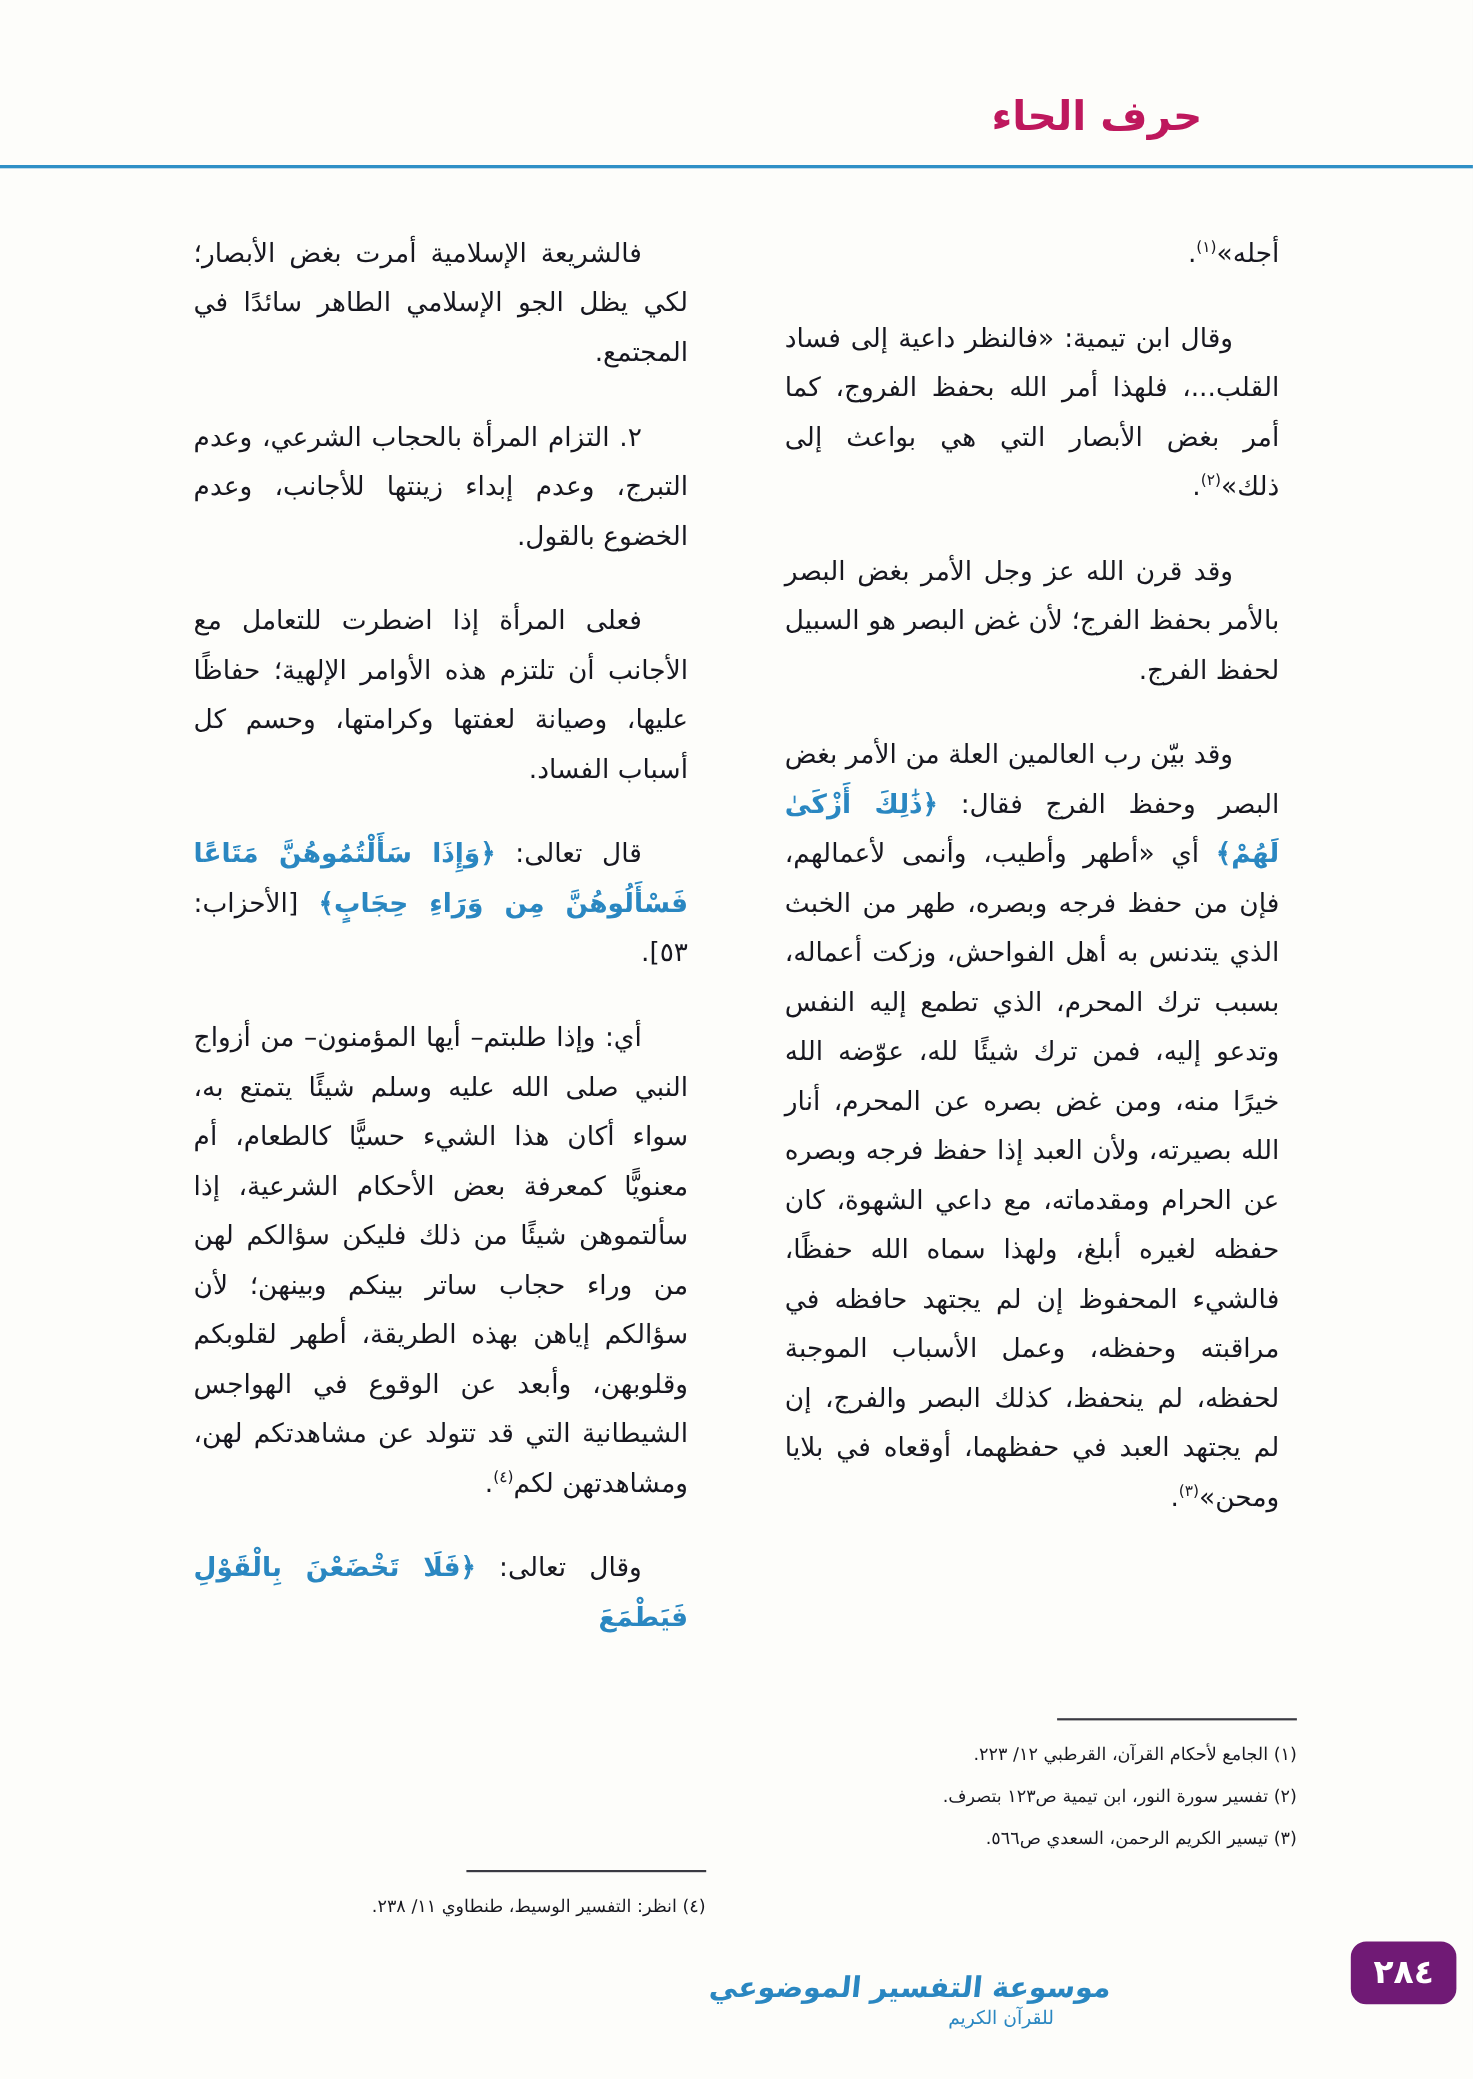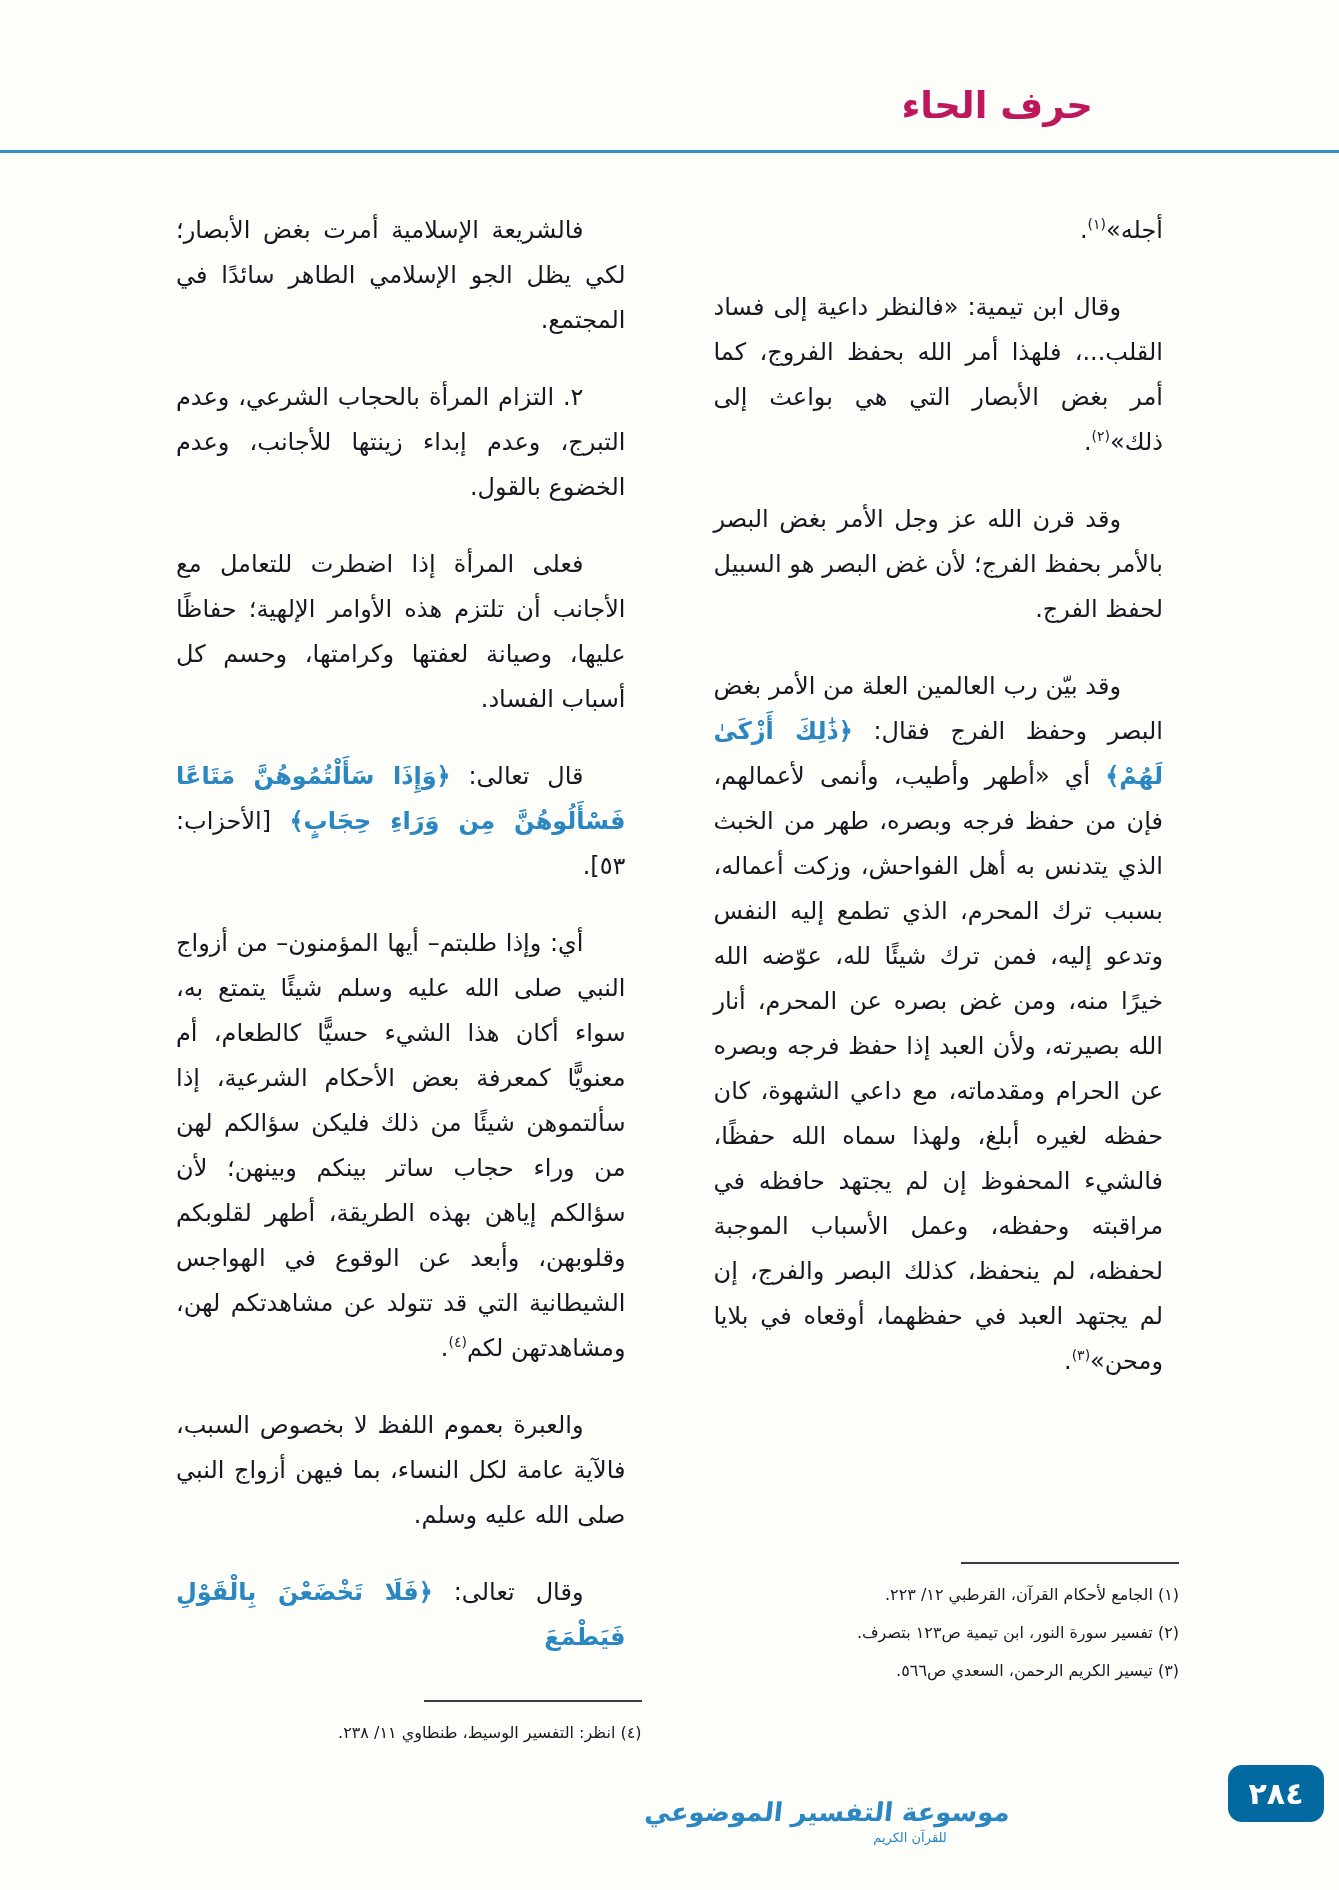--- a/index.html
+++ b/index.html
@@ -45,25 +45,25 @@
     margin: 0;
     font-size: 16px; line-height: 38px;
     text-align: justify;
     padding-right: 46px; text-indent: -46px;
   }
   .logo {
     position: absolute; bottom: 45px; right: 329px;
     width: 200px; text-align: center; color: #2a87c1;
   }
   .logo-l1 { font-size: 26px; font-weight: bold; transform: skewX(-6deg); white-space: nowrap; }
-  .logo-l2 { font-size: 13px; margin-top: 3px; }
+  .logo-l2 { font-size: 17px; margin-top: 3px; }
   .page-num {
     position: absolute; bottom: 68px; left: auto; right: 15px;
     width: 96px; height: 57px;
-    background: #0369a1; color: #ffffff;
+    background: #701a75; color: #ffffff;
     border-radius: 14px;
     display: flex; align-items: center; justify-content: center;
     font-size: 30px; font-weight: bold;
   }
 </style>
 </head>
 <body>
 
 <main class="page">
 
@@ -93,21 +93,20 @@
       <p class="para"><span>فالشريعة الإسلامية أمرت بغض الأبصار؛ لكي يظل الجو الإسلامي الطاهر سائدًا في المجتمع.</span></p>
 
       <p class="para"><span>٢. التزام المرأة بالحجاب الشرعي، وعدم التبرج، وعدم إبداء زينتها للأجانب، وعدم الخضوع بالقول.</span></p>
 
       <p class="para"><span>فعلى المرأة إذا اضطرت للتعامل مع الأجانب أن تلتزم هذه الأوامر الإلهية؛ حفاظًا عليها، وصيانة لعفتها وكرامتها، وحسم كل أسباب الفساد.</span></p>
 
       <p class="para"><span>قال تعالى: </span><span class="quran">﴿وَإِذَا سَأَلْتُمُوهُنَّ مَتَاعًا فَسْأَلُوهُنَّ مِن وَرَاءِ حِجَابٍ﴾</span><span> [الأحزاب: ٥٣].</span></p>
 
       <p class="para"><span>أي: وإذا طلبتم– أيها المؤمنون– من أزواج النبي صلى الله عليه وسلم شيئًا يتمتع به، سواء أكان هذا الشيء حسيًّا كالطعام، أم معنويًّا كمعرفة بعض الأحكام الشرعية، إذا سألتموهن شيئًا من ذلك فليكن سؤالكم لهن من وراء حجاب ساتر بينكم وبينهن؛ لأن سؤالكم إياهن بهذه الطريقة، أطهر لقلوبكم وقلوبهن، وأبعد عن الوقوع في الهواجس الشيطانية التي قد تتولد عن مشاهدتكم لهن، ومشاهدتهن لكم</span><sup class="fn-mark">(٤)</sup><span>.</span></p>
 
-      <p class="para"><span>والعبرة بعموم اللفظ لا بخصوص السبب، فالآية عامة لكل النساء، بما فيهن أزواج النبي صلى الله عليه وسلم.</span></p>
 
       <p class="para"><span>وقال تعالى: </span><span class="quran">﴿فَلَا تَخْضَعْنَ بِالْقَوْلِ فَيَطْمَعَ</span></p>
 
       <div class="footnotes">
         <div class="fn-sep"></div>
         <p class="footnote">(٤) انظر: التفسير الوسيط، طنطاوي ١١/ ٢٣٨.</p>
       </div>
     </article>
 
   </section>

